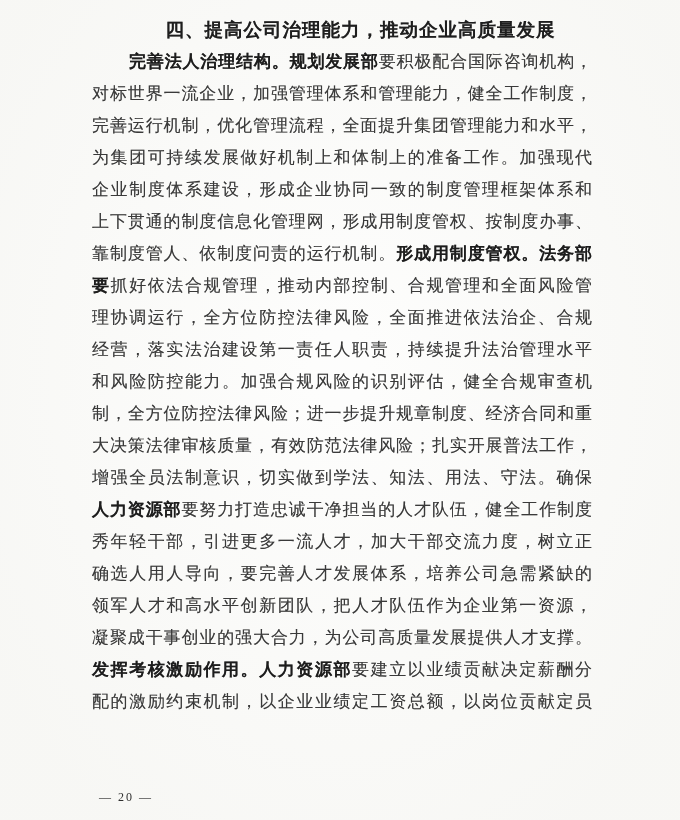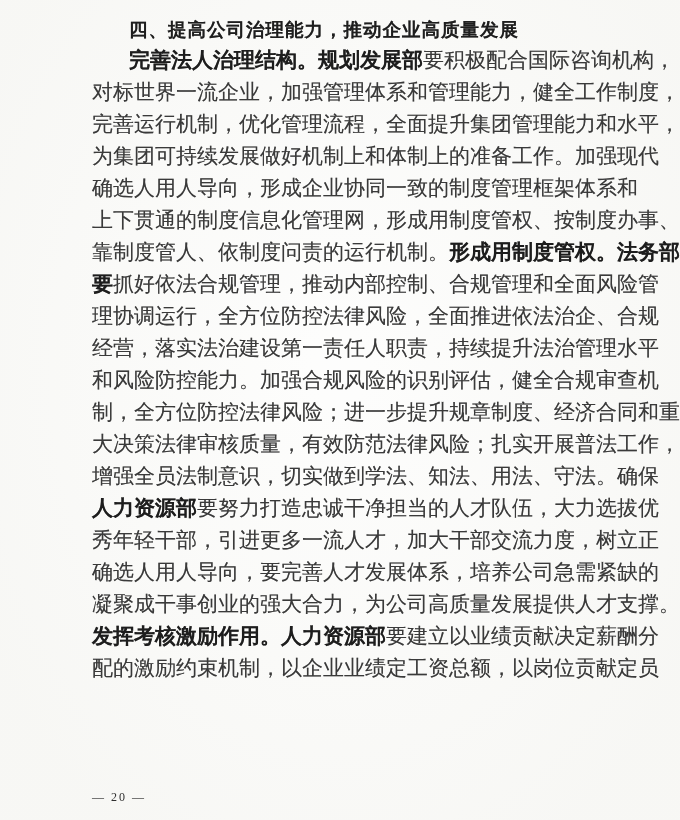--- a/index.html
+++ b/index.html
@@ -26,74 +26,75 @@
   .heading {
     font-weight: bold;
     font-size: 18.5px;
     line-height: 32px;
     height: 32px;
     color: #1e1e1e;
     padding-left: 37px;
     letter-spacing: 1px;
     white-space: nowrap;
     text-shadow: 0 0 0.5px rgba(30,30,30,0.55);
+    text-align: center;
   }
   .para .line {
-    font-size: 21px;
+    font-size: 17px;
     line-height: 32px;
     height: 32px;
     color: #3a3a3a;
     text-align: justify;
     text-align-last: justify;
     text-justify: inter-character;
     white-space: nowrap;
     text-shadow: 0 0 0.6px rgba(55,55,55,0.45);
-    font-family: Liberation Mono, monospace;
   }
   .para .line.indent {
     padding-left: 37px;
   }
   .seg.bold {
     font-weight: bold;
     color: #1d1d1d;
     text-shadow: 0 0 0.5px rgba(20,20,20,0.6);
   }
   .page-number {
     position: absolute;
-    left: 92px;
+    left: 99px;
     top: 790px;
     font-size: 12px;
     color: #2e2e2e;
     letter-spacing: 2px;
     font-family: "Liberation Serif", "DejaVu Serif", serif;
   }
 </style>
 </head>
 <body style="background: rgb(251, 251, 249);">
 
 <div class="page">
   <div class="heading">四、提高公司治理能力，推动企业高质量发展</div>
 
   <div class="para">
       <div class="line indent"><span class="seg bold">完善法人治理结构。规划发展部</span><span class="seg">要积极配合国际咨询机构，</span></div>
       <div class="line"><span class="seg">对标世界一流企业，加强管理体系和管理能力，健全工作制度，</span></div>
       <div class="line"><span class="seg">完善运行机制，优化管理流程，全面提升集团管理能力和水平，</span></div>
       <div class="line"><span class="seg">为集团可持续发展做好机制上和体制上的准备工作。加强现代</span></div>
-      <div class="line"><span class="seg">确选人用人导向，形成企业协同一致的制度管理框架体系和</span></div>
+      <div class="line"><span class="seg">企业制度体系建设，形成企业协同一致的制度管理框架体系和</span></div>
       <div class="line"><span class="seg">上下贯通的制度信息化管理网，形成用制度管权、按制度办事、</span></div>
       <div class="line"><span class="seg">靠制度管人、依制度问责的运行机制。</span><span class="seg bold">形成用制度管权。法务部</span></div>
       <div class="line"><span class="seg bold">要</span><span class="seg">抓好依法合规管理，推动内部控制、合规管理和全面风险管</span></div>
       <div class="line"><span class="seg">理协调运行，全方位防控法律风险，全面推进依法治企、合规</span></div>
       <div class="line"><span class="seg">经营，落实法治建设第一责任人职责，持续提升法治管理水平</span></div>
       <div class="line"><span class="seg">和风险防控能力。加强合规风险的识别评估，健全合规审查机</span></div>
       <div class="line"><span class="seg">制，全方位防控法律风险；进一步提升规章制度、经济合同和重</span></div>
       <div class="line"><span class="seg">大决策法律审核质量，有效防范法律风险；扎实开展普法工作，</span></div>
       <div class="line"><span class="seg">增强全员法制意识，切实做到学法、知法、用法、守法。确保</span></div>
-      <div class="line"><span class="seg bold">人力资源部</span><span class="seg">要努力打造忠诚干净担当的人才队伍，大力选拔优</span></div>
+      <div class="line"><span class="seg bold">人力资源部</span><span class="seg">要努力打造忠诚干净担当的人才队伍，健全工作制度</span></div>
       <div class="line"><span class="seg">秀年轻干部，引进更多一流人才，加大干部交流力度，树立正</span></div>
       <div class="line"><span class="seg">确选人用人导向，要完善人才发展体系，培养公司急需紧缺的</span></div>
+      <div class="line"><span class="seg">领军人才和高水平创新团队，把人才队伍作为企业第一资源，</span></div>
       <div class="line"><span class="seg">凝聚成干事创业的强大合力，为公司高质量发展提供人才支撑。</span></div>
       <div class="line"><span class="seg bold">发挥考核激励作用。人力资源部</span><span class="seg">要建立以业绩贡献决定薪酬分</span></div>
       <div class="line"><span class="seg">配的激励约束机制，以企业业绩定工资总额，以岗位贡献定员</span></div>
     </div>
 
   <div class="page-number">— 20 —</div>
 </div>
 
 </body></html>

